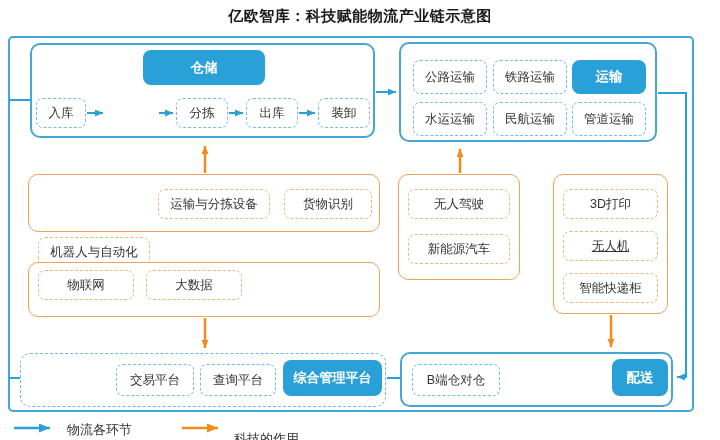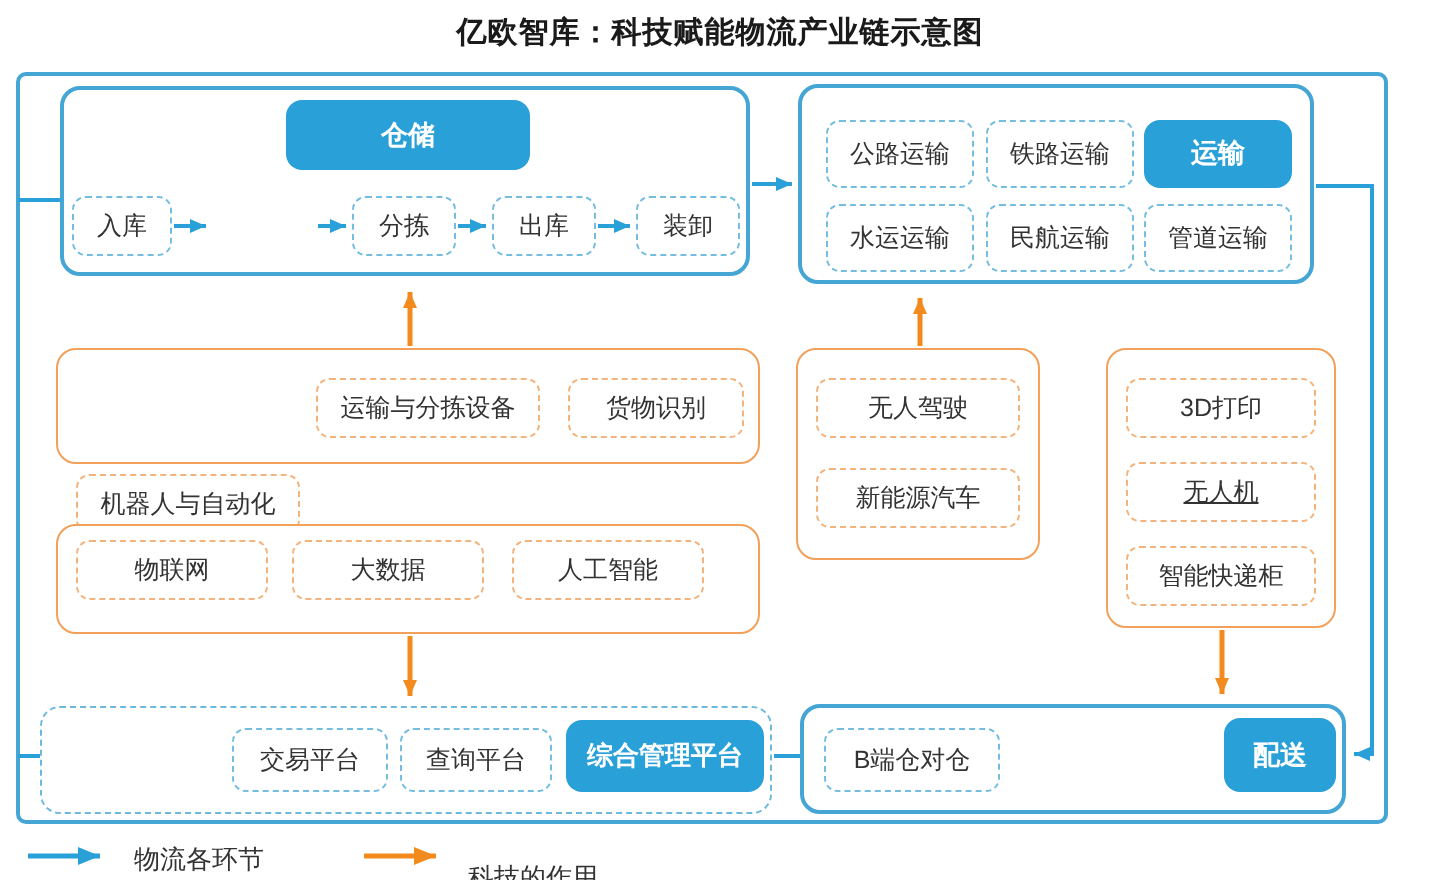--- a/index.html
+++ b/index.html
@@ -58,21 +58,20 @@
   <div class="box dash-orange" style="left:408px; top:234px; width:102px; height:30px;">新能源汽车</div>
 
   <div class="cont cont-orange" style="left:553px; top:174px; width:115px; height:140px;"></div>
   <div class="box dash-orange" style="left:563px; top:189px; width:95px; height:30px;">3D打印</div>
   <div class="box dash-orange" style="left:563px; top:231px; width:95px; height:30px;text-decoration:underline;">无人机</div>
   <div class="box dash-orange" style="left:563px; top:273px; width:95px; height:30px;">智能快递柜</div>
 
   <div class="cont cont-orange" style="left:28px; top:262px; width:352px; height:55px;"></div>
   <div class="box dash-orange" style="left:38px; top:270px; width:96px; height:30px;">物联网</div>
   <div class="box dash-orange" style="left:146px; top:270px; width:96px; height:30px;">大数据</div>
-  <div class="box dash-orange" style="left:256px; top:270px; width:96px; height:30px;">人工智能</div>
 
   <div class="cont cont-dash-blue" style="left:20px; top:353px; width:366px; height:54px;"></div>
   <div class="box dash-blue" style="left:116px; top:364px; width:78px; height:32px;">交易平台</div>
   <div class="box dash-blue" style="left:200px; top:364px; width:76px; height:32px;">查询平台</div>
   <div class="btn" style="left:283px; top:360px; width:99px; height:36px; font-size:13px;">综合管理平台</div>
 
   <div class="cont cont-blue" style="left:400px; top:352px; width:273px; height:55px;"></div>
   <div class="box dash-blue" style="left:412px; top:364px; width:88px; height:32px;">B端仓对仓</div>
   <div class="btn" style="left:612px; top:359px; width:56px; height:37px;">配送</div>
 

